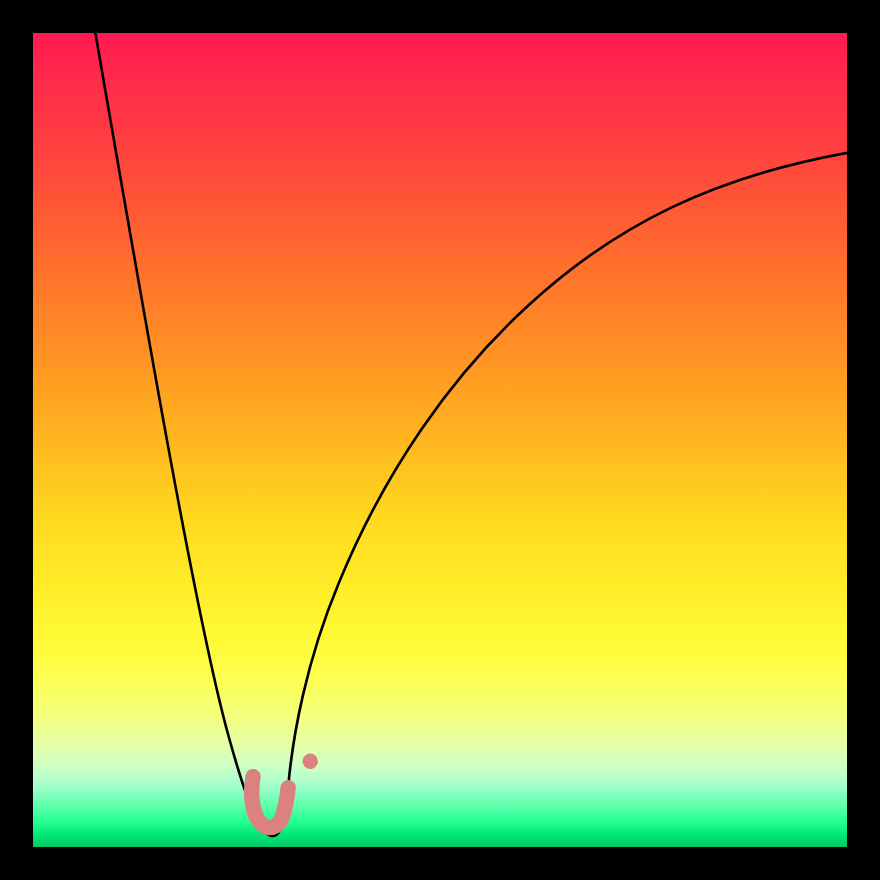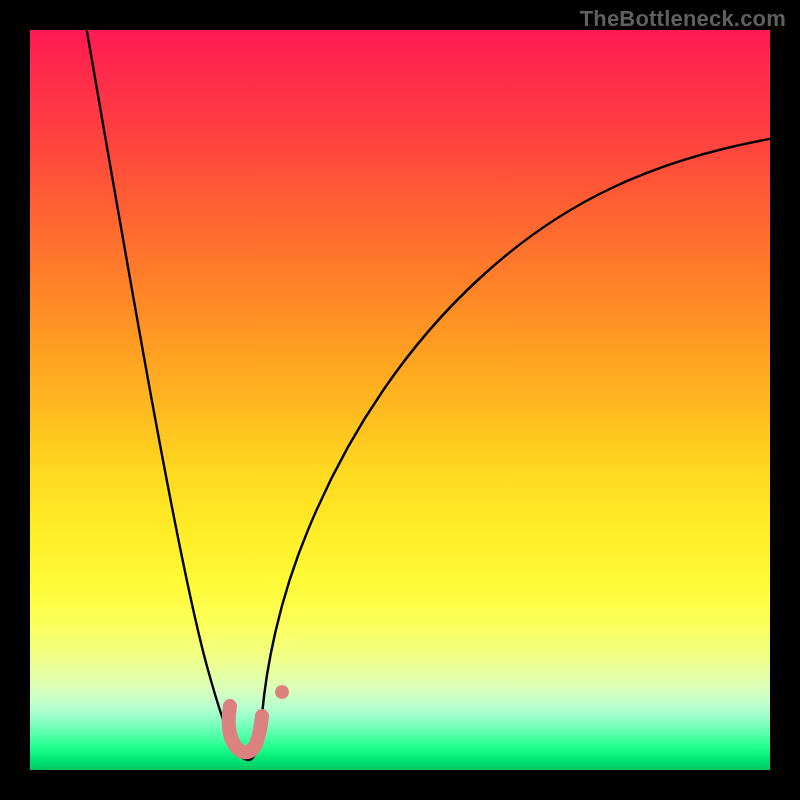--- a/index.html
+++ b/index.html
@@ -68,14 +68,13 @@
 <div class="frame">
   <div class="plot-area">
     <div class="gradient-bg"></div>
     <svg class="curves" viewBox="0 0 740 740" preserveAspectRatio="none">
       <path fill="none" stroke="#000" stroke-width="2.4" stroke-linecap="round" d="M 55 -10 C 105 280, 150 540, 178 640 C 188 676, 196 702, 204 716 C 208 724, 213 730, 218 730 C 222 730, 225 726, 227 718 C 229 710, 230 700, 231 690"></path>
       <path fill="none" stroke="#000" stroke-width="2.4" stroke-linecap="round" d="M 232 685 C 236 640, 248 572, 278 500 C 320 398, 380 312, 450 248 C 530 174, 620 130, 745 108"></path>
       <path fill="none" stroke-linecap="round" d="M 200 676 C 198 688, 198 704, 204 714 C 210 724, 220 726, 226 714 C 229 706, 231 696, 232 686" stroke="#dd8080" stroke-width="14"></path>
       <circle cx="252" cy="662" r="7" fill="#dd8080"></circle>
     </svg>
   </div>
-  <div class="watermark">TheBottleneck.com</div>
 </div>
 
 </body></html>

